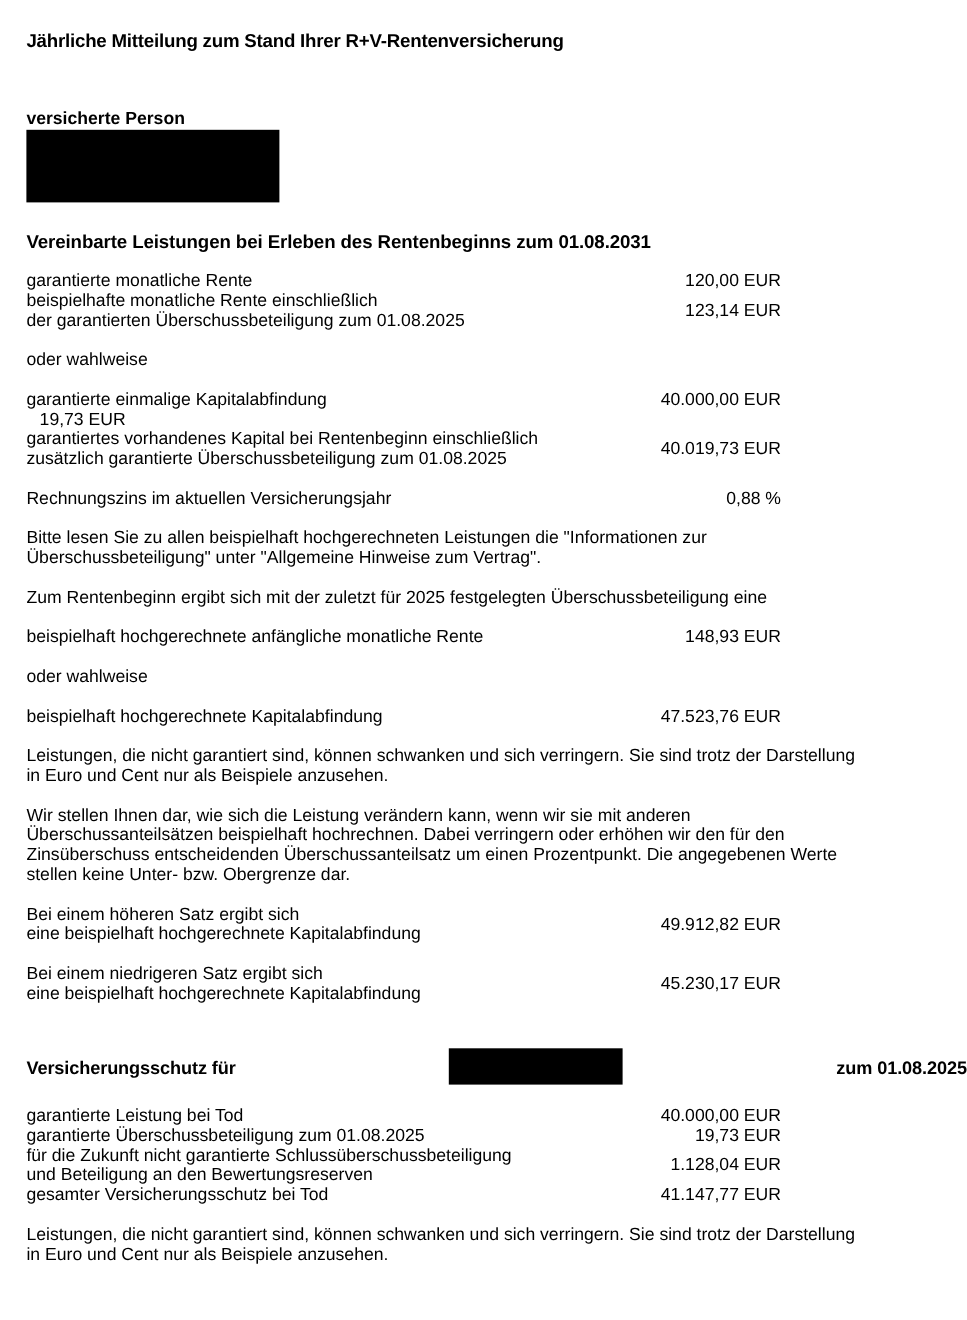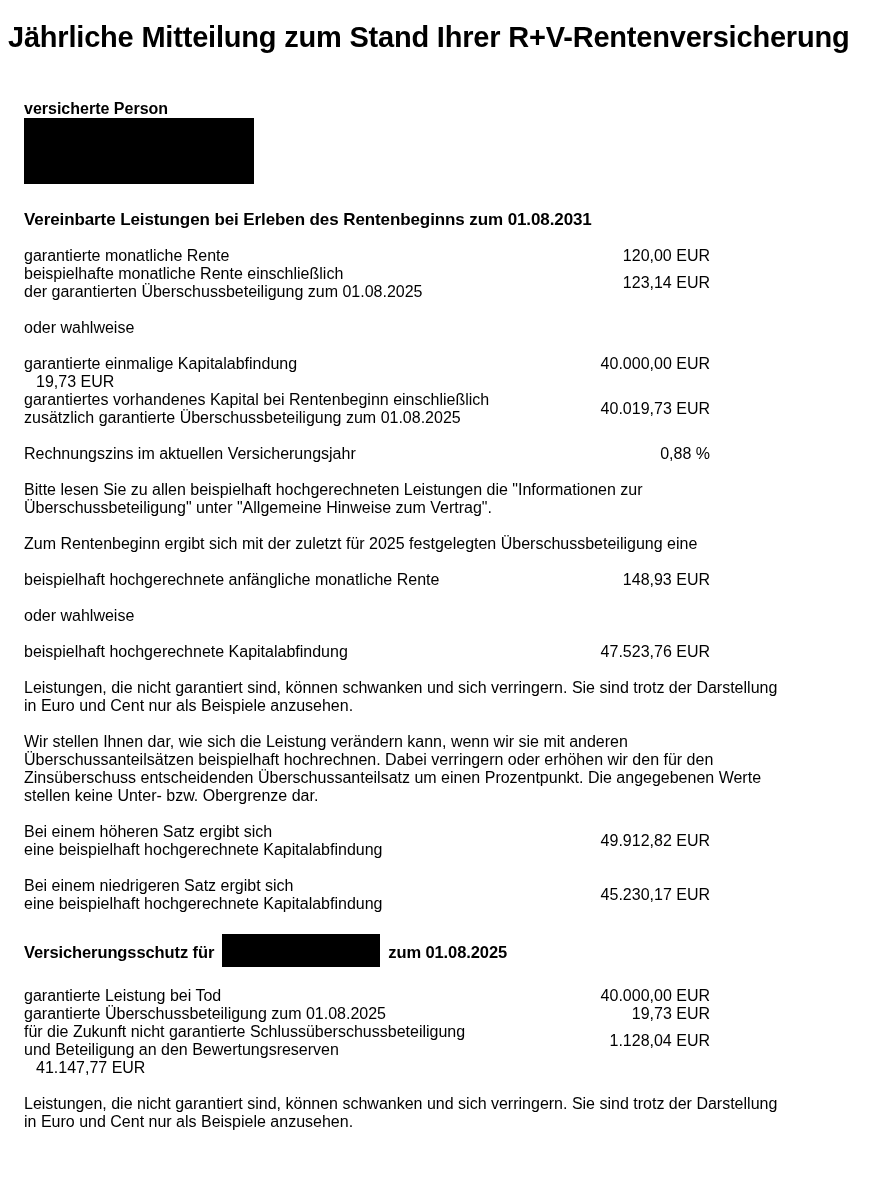--- a/index.html
+++ b/index.html
@@ -7,22 +7,22 @@
     width: 879px;
     height: 1200px;
     background: #ffffff;
     color: #000000;
     font-family: "Liberation Sans", "DejaVu Sans", sans-serif;
     font-size: 16px;
     line-height: 18px;
     overflow: hidden;
   }
   .doc-title {
-    margin: 25px 24px 0 8px;
-    font-size: 29px;
+    margin: 25px 24px 0 24px;
+    font-size: 17px;
     line-height: 25px;
     font-weight: bold;
     letter-spacing: -0.2px;
   }
   .person-row {
     display: flex;
     align-items: flex-start;
     margin: 33px 0 0 24px;
     flex-direction: column;
   }
@@ -38,21 +38,22 @@
     font-size: 17px;
     line-height: 19px;
     font-weight: bold;
     letter-spacing: -0.1px;
   }
   .section-heading.first { margin-top: 26px; }
   .heading-with-redaction {
     display: flex;
     align-items: center;
     gap: 8px;
-    margin: 23px 0 0 24px;
+    margin: 42px 0 0 24px;
+    justify-content: space-between;
   }
   .h3-text {
     font-size: 16.5px;
     line-height: 19px;
     font-weight: bold;
     letter-spacing: -0.1px;
     white-space: nowrap;
   }
   .redaction-inline { width: 158px; height: 33px; position: relative; top: -2px; }
   .block { margin-top: 18px; }
@@ -174,20 +175,21 @@
     <div class="item-row">
       <div class="row-label">garantierte Überschussbeteiligung zum 01.08.2025</div>
       <div class="row-value">19,73 EUR</div>
     </div>
     <div class="item-row">
       <div class="row-label">für die Zukunft nicht garantierte Schlussüberschussbeteiligung
 und Beteiligung an den Bewertungsreserven</div>
       <div class="row-value">1.128,04 EUR</div>
     </div>
     <div class="item-row">
+      <div class="row-label">gesamter Versicherungsschutz bei Tod</div>
       <div class="row-value">41.147,77 EUR</div>
     </div>
   </div>
 
   <p class="para block">Leistungen, die nicht garantiert sind, können schwanken und sich verringern. Sie sind trotz der Darstellung
 in Euro und Cent nur als Beispiele anzusehen.</p>
 
 </div>
 
 </body></html>

